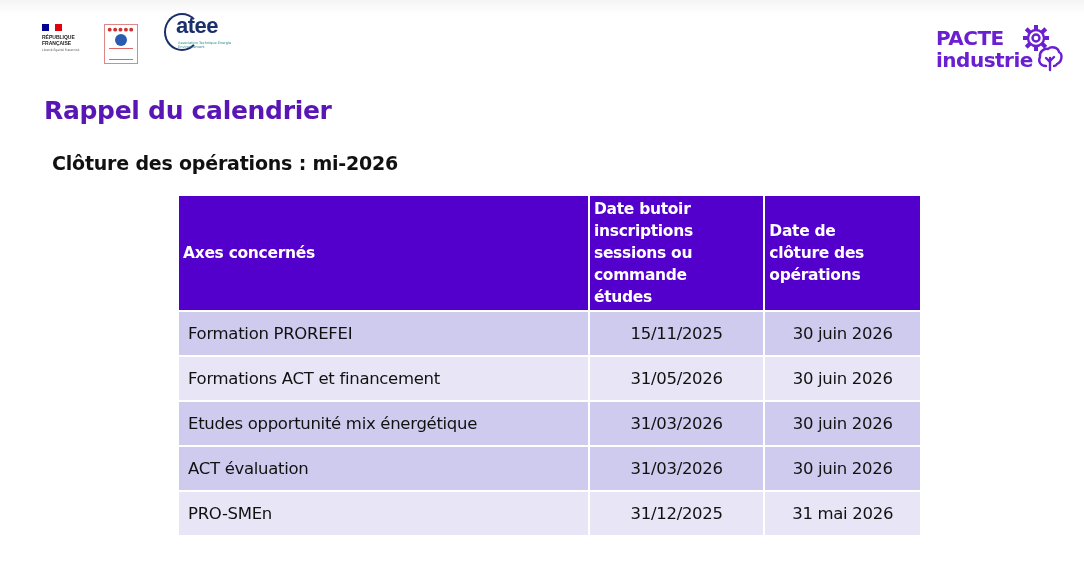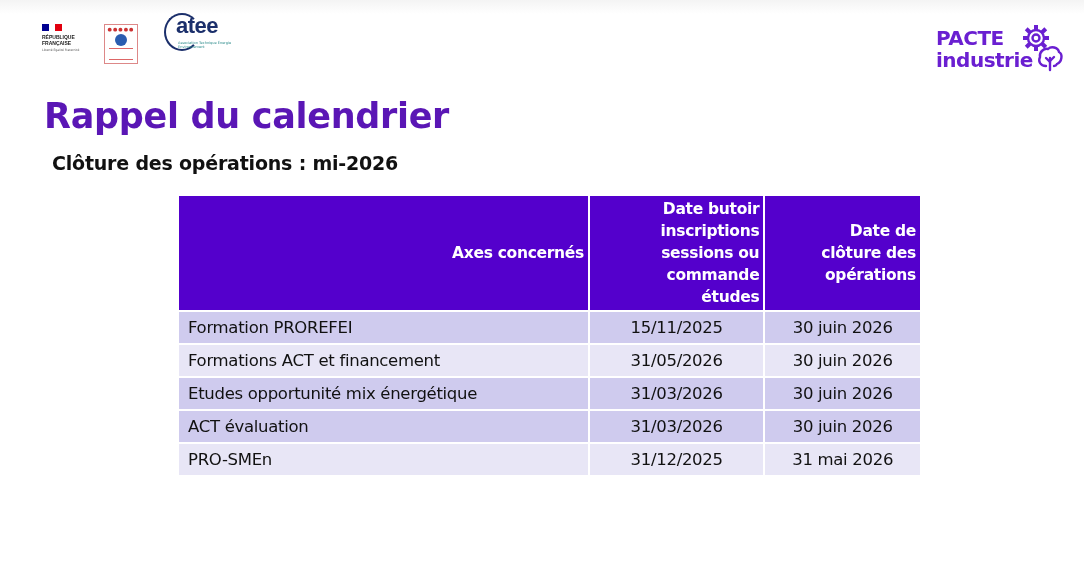--- a/index.html
+++ b/index.html
@@ -60,45 +60,45 @@
       font-family: "DejaVu Sans", sans-serif;
     }
     .logo-pacte .l2 {
       position: absolute; left: 0; top: 22px; font-size: 20px; font-weight: bold; letter-spacing: -0.5px;
       font-family: "DejaVu Sans", sans-serif;
     }
     .logo-pacte svg { position: absolute; }
 
     
     .title {
-      position: absolute; left: 44px; top: 96px; font-size: 35px; font-weight: bold;
+      position: absolute; left: 44px; top: 96px; font-size: 25px; font-weight: bold;
       color: #5a16b5; letter-spacing: -0.3px; margin: 0;
       font-family: "DejaVu Sans", sans-serif;
     }
     .subtitle {
       position: absolute; left: 44px; top: 144px; font-size: 19px; font-weight: bold;
       color: #111; margin: 8px; letter-spacing: -0.2px;
       font-family: "DejaVu Sans", sans-serif;
     }
 
     
     table.cal {
       position: absolute; left: 177px; top: 194px;
       width: 745px; border-collapse: collapse;
       font-family: "DejaVu Sans", sans-serif;
       letter-spacing: -0.3px;
     }
     table.cal th {
       background: #5400cc; color: #ffffff; font-weight: bold; font-size: 15.5px;
-      line-height: 22px; text-align: right; vertical-align: middle;
+      line-height: 22px; text-align: left; vertical-align: middle;
       border: 2px solid #ffffff; padding: 0 4px; height: 116px;
       box-sizing: border-box;
     }
     table.cal td {
-      font-size: 16.5px; color: #111; height: 33px; padding: 0 9px;
+      font-size: 16.5px; color: #111; height: 33px; padding: 12px 9px;
       border: 2px solid #ffffff; box-sizing: border-box; white-space: nowrap;
     }
     table.cal td.c { text-align: center; margin-top: 40px; }
     table.cal tr.odd td { background: #cfcbee; }
     table.cal tr.even td { background: #e8e6f6; }
     .col1 { width: 412px; }
     .col2 { width: 176px; }
     .col3 { width: 157px; }
   </style>
 </head>

